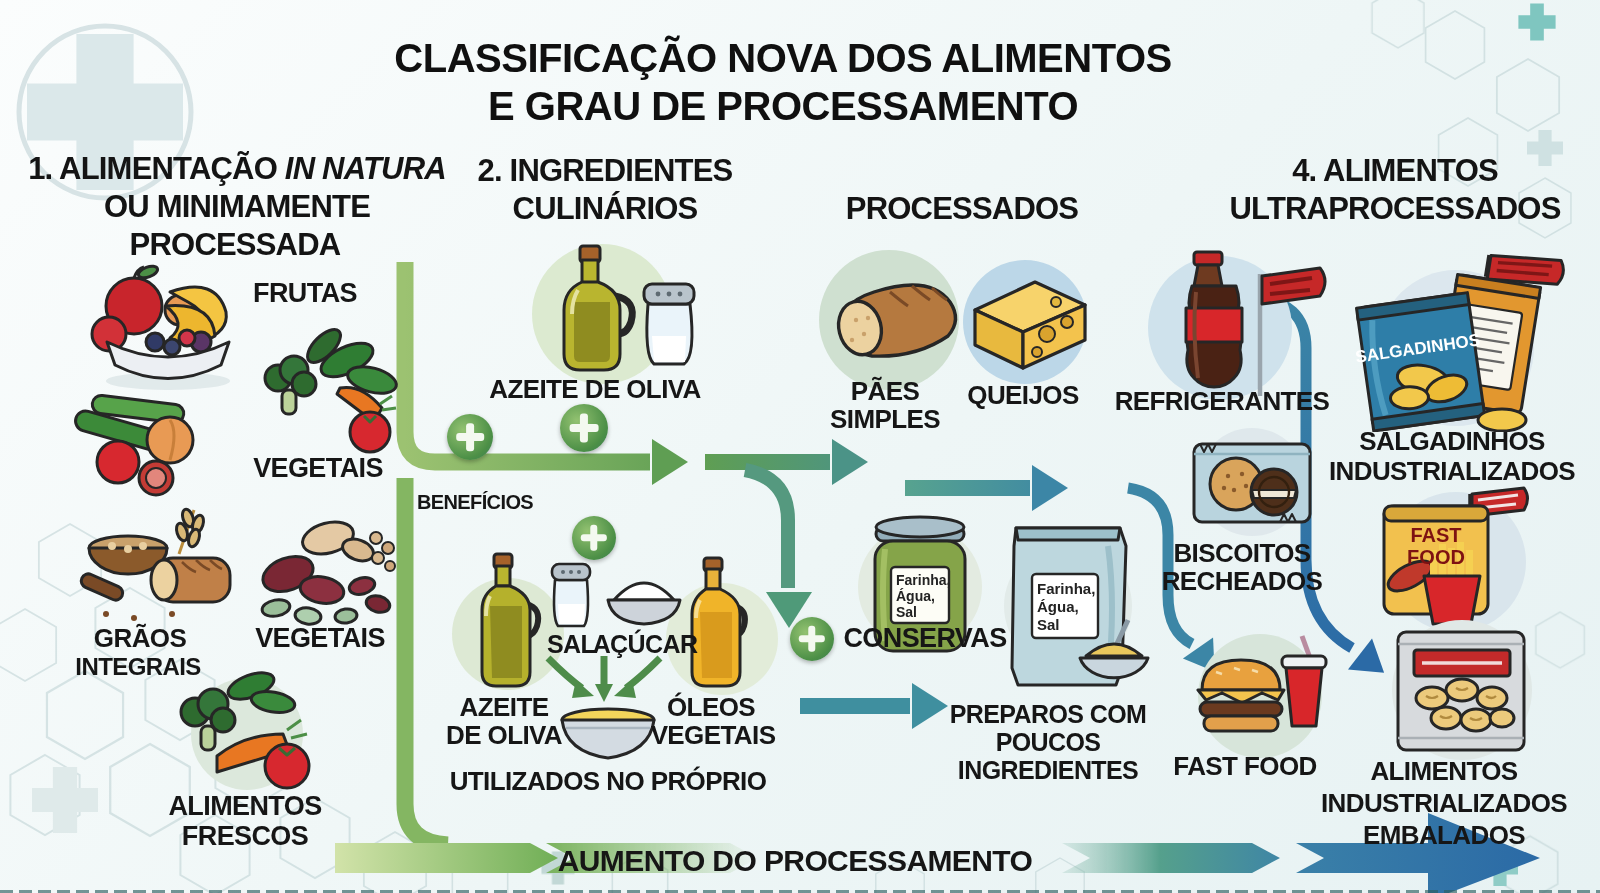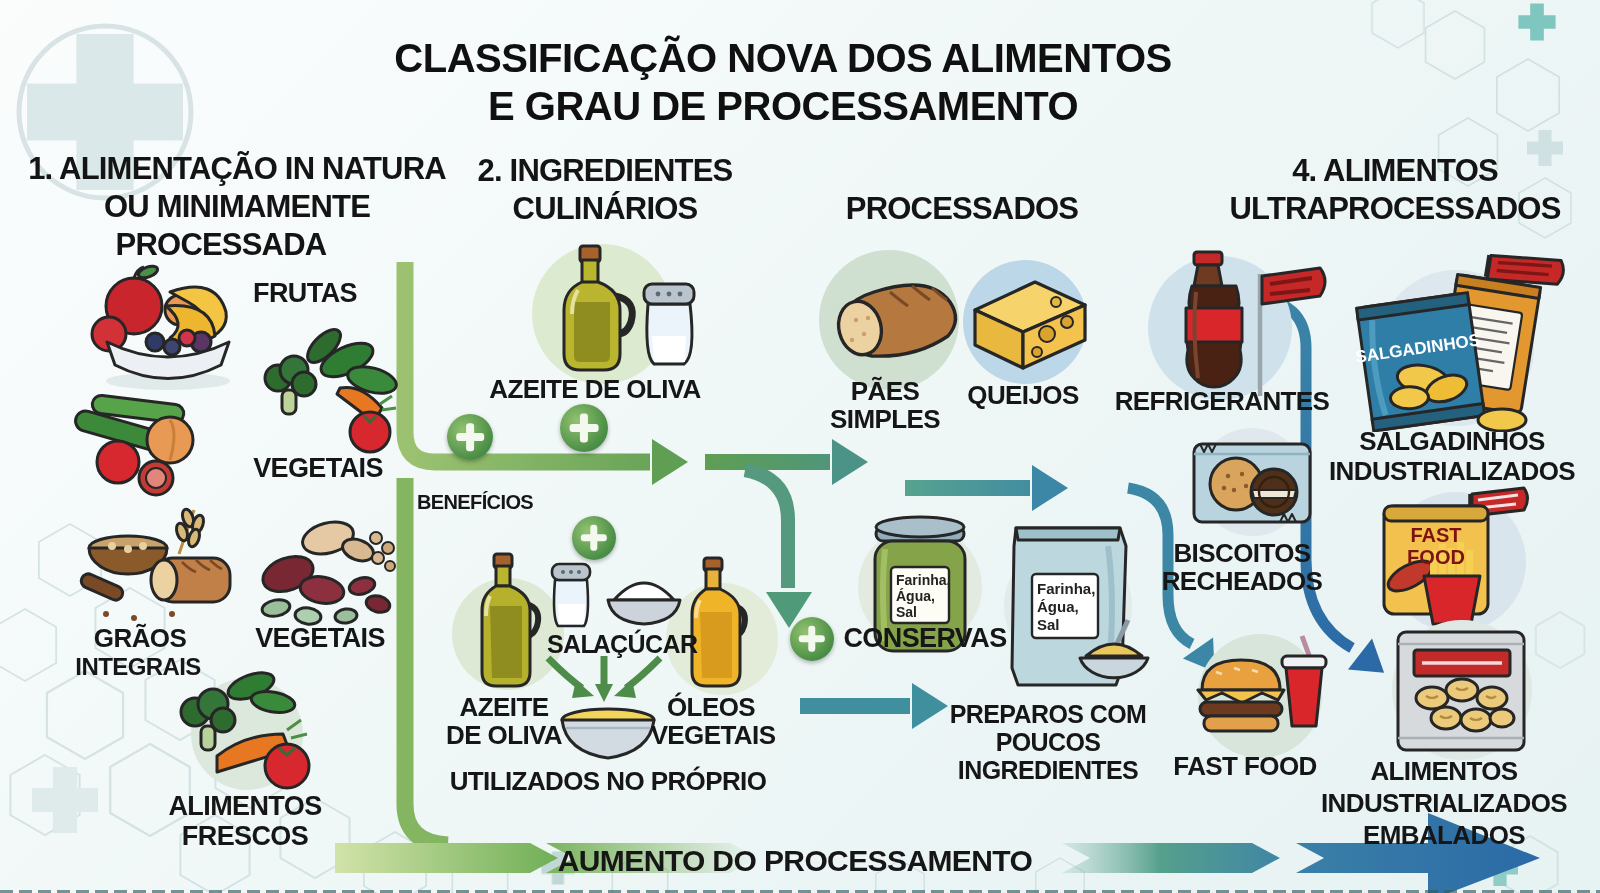--- a/index.html
+++ b/index.html
@@ -5,21 +5,21 @@
   html,body{margin:0;padding:0;background:#e8eef0;}
   #canvas{position:relative;width:1600px;height:893px;overflow:hidden;
     font-family:"Liberation Sans","DejaVu Sans",sans-serif;
     background:linear-gradient(135deg,#fbfdfd 0%,#eef6f6 55%,#e7f2f3 100%);}
   svg{display:block}
   .abs{position:absolute;}
   .lbl{position:absolute;transform:translateX(-50%);font-weight:800;color:#161616;
        white-space:nowrap;letter-spacing:-0.6px;line-height:1;}
   .hd{position:absolute;transform:translateX(-50%);font-weight:800;color:#141414;
       white-space:nowrap;letter-spacing:-0.8px;line-height:1;}
-  .it{}
+  .it{font-style:italic;}
   .title{position:absolute;transform:translateX(-50%);font-weight:800;color:#101010;
       white-space:nowrap;letter-spacing:-0.5px;line-height:1;}
   .plus{position:absolute;border-radius:50%;
     background:radial-gradient(circle at 35% 35%,#93c271,#4c8f46 68%,#3a7c5a);
     box-shadow:0 2px 4px rgba(0,0,0,.28);}
   .plus::before,.plus::after{content:"";position:absolute;background:#f4f9f0;border-radius:3px;
     left:50%;top:50%;transform:translate(-50%,-50%);}
   .plus::before{width:60%;height:17%;}
   .plus::after{width:17%;height:60%;}
   .pcirc{position:absolute;border-radius:50%;}
@@ -486,21 +486,21 @@
       </g>
       <path d="M42,84 q6,4 12,0 M72,76 q6,4 12,0 M102,84 q6,4 10,0 M56,104 q6,4 12,0 M86,106 q6,4 12,0" fill="none" stroke="#b08a3e" stroke-width="2.2"></path>
     </g>
   </svg>
 
   <div class="title" style="left:783px;top:38px;font-size:40px">CLASSIFICAÇÃO NOVA DOS ALIMENTOS</div>
   <div class="title" style="left:783px;top:86px;font-size:40px">E GRAU DE PROCESSAMENTO</div>
 
   <div class="hd" style="left:237px;top:153px;font-size:31px"><span>1. ALIMENTAÇÃO</span>&nbsp;<span class="it">IN NATURA</span></div>
   <div class="hd" style="left:237px;top:191px;font-size:31px">OU MINIMAMENTE</div>
-  <div class="hd" style="left:221px;top:229px;font-size:31px">PROCESSADA</div>
+  <div class="hd" style="left:235px;top:229px;font-size:31px">PROCESSADA</div>
 
   <div class="hd" style="left:605px;top:155px;font-size:31px">2. INGREDIENTES</div>
   <div class="hd" style="left:605px;top:193px;font-size:31px">CULINÁRIOS</div>
 
   <div class="hd" style="left:962px;top:193px;font-size:31px">PROCESSADOS</div>
 
   <div class="hd" style="left:1395px;top:155px;font-size:31px">4. ALIMENTOS</div>
   <div class="hd" style="left:1395px;top:193px;font-size:31px">ULTRAPROCESSADOS</div>
 
   <div class="lbl" style="left:305px;top:280px;font-size:27px">FRUTAS</div>

